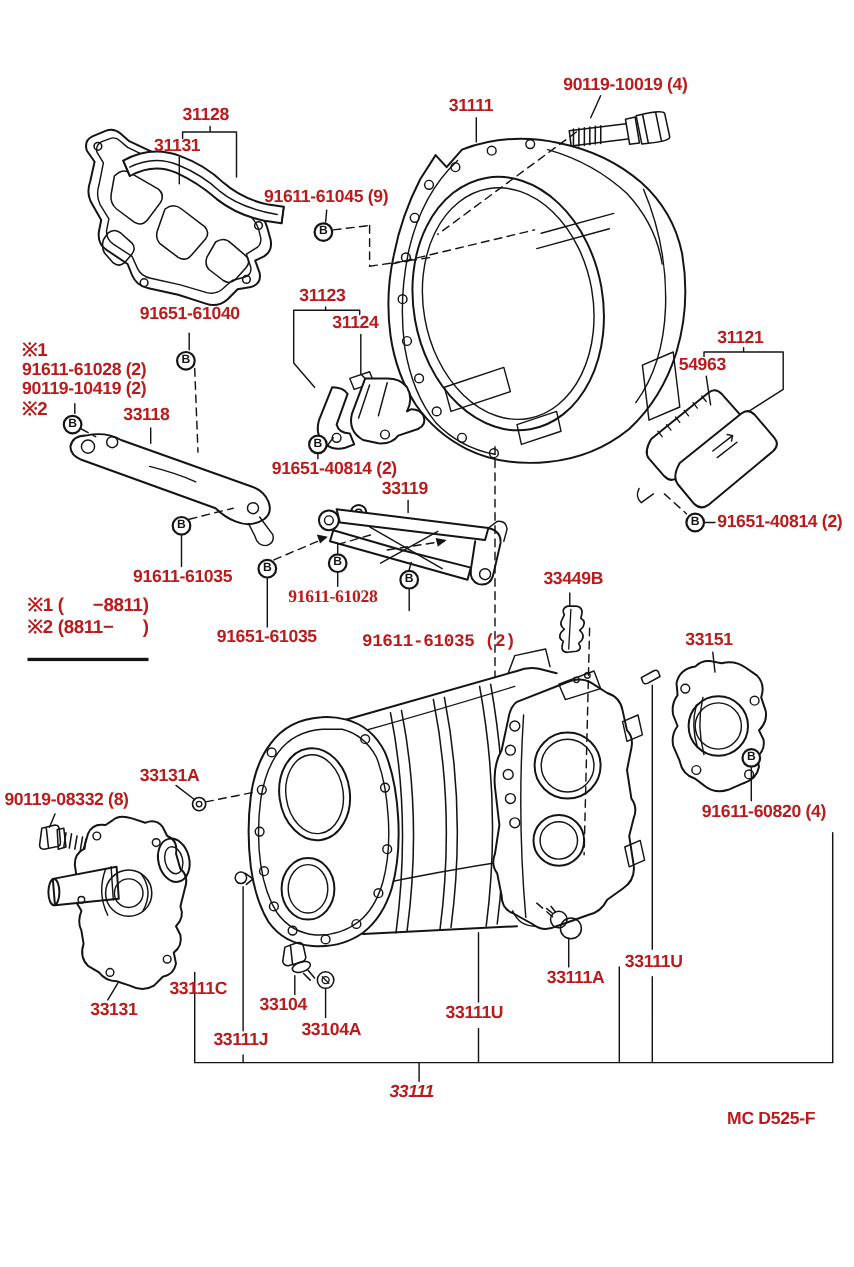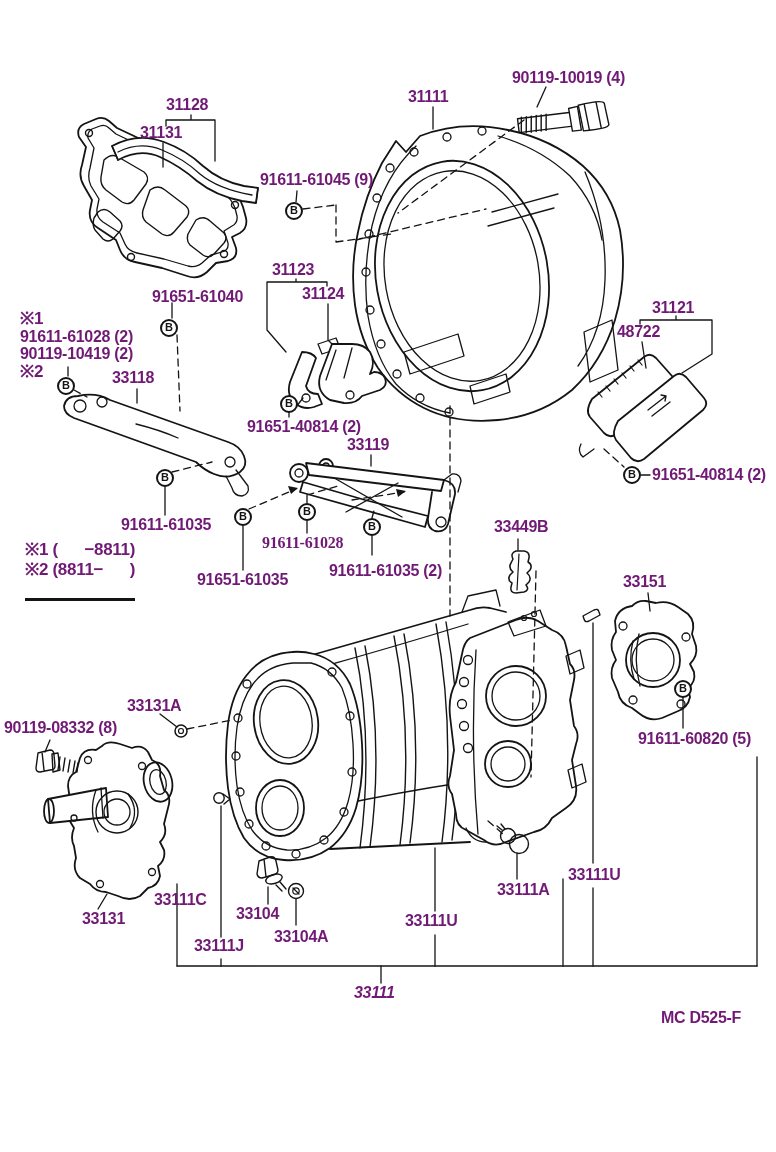--- a/index.html
+++ b/index.html
@@ -1,21 +1,21 @@
 <!DOCTYPE html>
 <html><head>
 <meta charset="utf-8">
 <style>
   html,body{margin:0;padding:0;background:#fff;}
   .stage{position:relative;width:776px;height:1152px;background:#fff;overflow:hidden;}
   .stage svg{position:absolute;left:0;top:0;}
   .lbl{
     position:absolute;
     font:700 16px "Liberation Sans", sans-serif;
-    color:#701a75;
+    color:#b91c1c;
     white-space:pre;
     letter-spacing:-0.3px;
     line-height:1.05;
   }
   .lbl.note{font-size:17px;}
   .lbl.u{border-bottom:3px solid #141414;padding-bottom:19px;}
   .bolt-marker{
     position:absolute;
     width:18px;height:18px;
     border:2.6px solid #141414;
@@ -311,43 +311,43 @@
     </g>
 
   </g>
 </svg>
 
 <div style="position:absolute;left:0;top:0;width:776px;height:1152px;">
       <div class="lbl" style="left: 166px; top: 97px;">31128</div>
       <div class="lbl" style="left: 140px; top: 125px;">31131</div>
       <div class="lbl" style="left: 408px; top: 89px;">31111</div>
       <div class="lbl" style="left: 512px; top: 70px;">90119-10019 (4)</div>
-      <div class="lbl" style="left: 260px; top: 172px;">91611-61045 (9)</div>
+      <div class="lbl" style="left: 240px; top: 172px;">91611-61045 (9)</div>
       <div class="lbl" style="left: 272px; top: 262px;">31123</div>
       <div class="lbl" style="left: 302px; top: 286px;">31124</div>
-      <div class="lbl" style="left: 127px; top: 289px; margin-left: 25px;">91651-61040</div>
+      <div class="lbl" style="left: 127px; top: 278px;">91651-61040</div>
       <div class="lbl note" style="left: 20px; top: 310px;">※1</div>
       <div class="lbl" style="left: 20px; top: 329px;">91611-61028 (2)</div>
       <div class="lbl" style="left: 20px; top: 346px;">90119-10419 (2)</div>
       <div class="lbl note" style="left: 20px; top: 363px;">※2</div>
       <div class="lbl" style="left: 112px; top: 370px;">33118</div>
       <div class="lbl" style="left: 247px; top: 419px;">91651-40814 (2)</div>
       <div class="lbl" style="left: 347px; top: 437px;">33119</div>
       <div class="lbl" style="left: 652px; top: 300px;">31121</div>
-      <div class="lbl" style="left: 617px; top: 324px;">48722</div>
+      <div class="lbl" style="left: 617px; top: 324px;">54963</div>
       <div class="lbl" style="left: 652px; top: 467px;">91651-40814 (2)</div>
       <div class="lbl" style="left: 121px; top: 517px;">91611-61035</div>
       <div class="lbl" style="left: 262px; top: 535px; font-family: Liberation Serif, serif;">91611-61028</div>
-      <div class="lbl" style="left: 329px; top: 563px;">91611-61035 (2)</div>
+      <div class="lbl" style="left: 329px; top: 575px; font-family: Liberation Mono, monospace;">91611-61035 (2)</div>
       <div class="lbl" style="left: 197px; top: 572px;">91651-61035</div>
       <div class="lbl note" style="left: 25px; top: 541px;">※1 (      −8811)</div>
       <div class="lbl note u" style="left: 25px; top: 561px;">※2 (8811−      )</div>
       <div class="lbl" style="left: 494px; top: 519px;">33449B</div>
       <div class="lbl" style="left: 623px; top: 574px;">33151</div>
-      <div class="lbl" style="left: 638px; top: 731px;">91611-60820 (5)</div>
+      <div class="lbl" style="left: 638px; top: 731px;">91611-60820 (4)</div>
       <div class="lbl" style="left: 127px; top: 698px;">33131A</div>
       <div class="lbl" style="left: 4px; top: 720px;">90119-08332 (8)</div>
       <div class="lbl" style="left: 82px; top: 911px;">33131</div>
       <div class="lbl" style="left: 154px; top: 892px;">33111C</div>
       <div class="lbl" style="left: 236px; top: 906px;">33104</div>
       <div class="lbl" style="left: 274px; top: 929px;">33104A</div>
       <div class="lbl" style="left: 194px; top: 938px;">33111J</div>
       <div class="lbl" style="left: 497px; top: 882px;">33111A</div>
       <div class="lbl" style="left: 568px; top: 867px;">33111U</div>
       <div class="lbl" style="left: 405px; top: 913px;">33111U</div>

